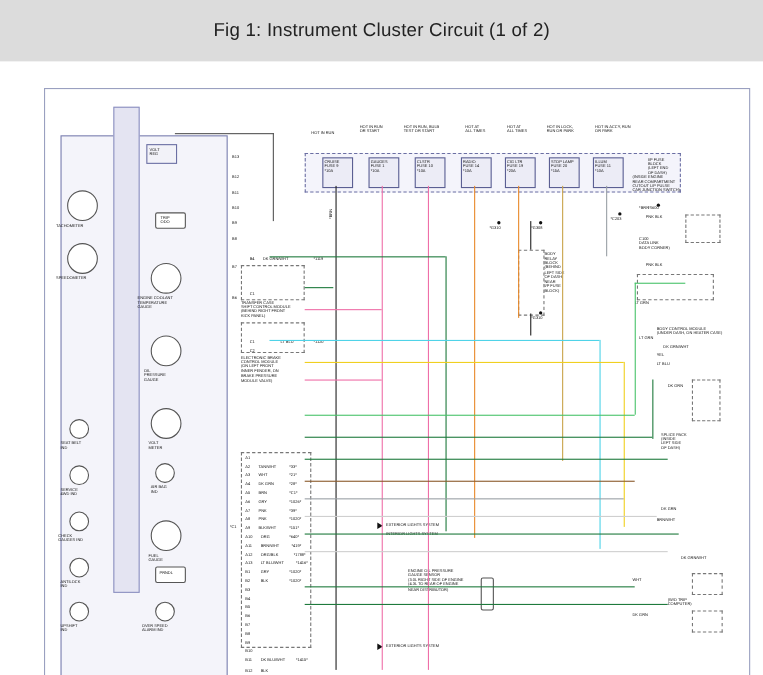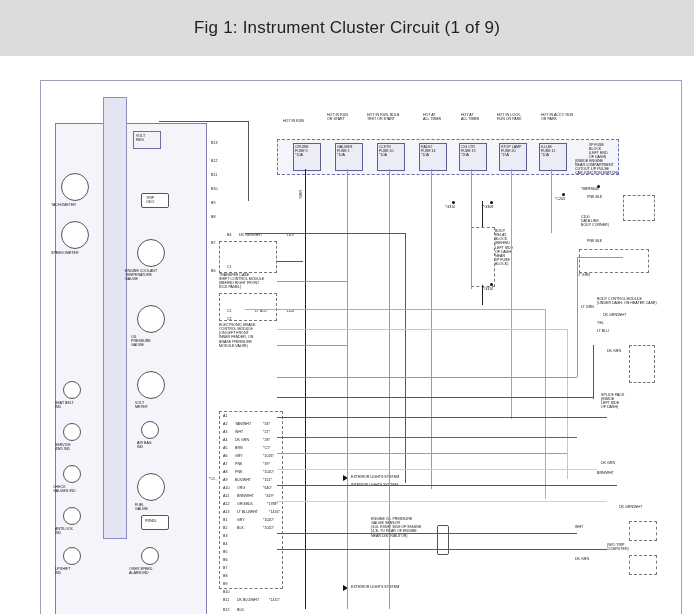--- a/index.html
+++ b/index.html
@@ -36,21 +36,21 @@
   }
   .clusterbar{
     position:absolute;left:62px;top:16px;width:22px;height:440px;background:#e4e4f2;border:1px solid #8b8fc0;
   }
   .fusegroup{position:absolute;border:1px dashed #6b6fa3;background:#f4f4fb;}
 </style>
 </head>
 <body>
 
 <div class="titlebar">
-  <div class="title">Fig 1: Instrument Cluster Circuit (1 of 9)</div>
+  <div class="title">Fig 1: Instrument Cluster Circuit (1 of 2)</div>
 </div>
 
 <div class="canvas">
   <div class="diagram">
 
     <div class="cluster"></div>
     <div class="clusterbar"></div>
 
     <div class="box" style="left:92px;top:50px;width:26px;height:16px;"></div>
     <div class="abs lbl" style="left:95px;top:53px;">VOLT

